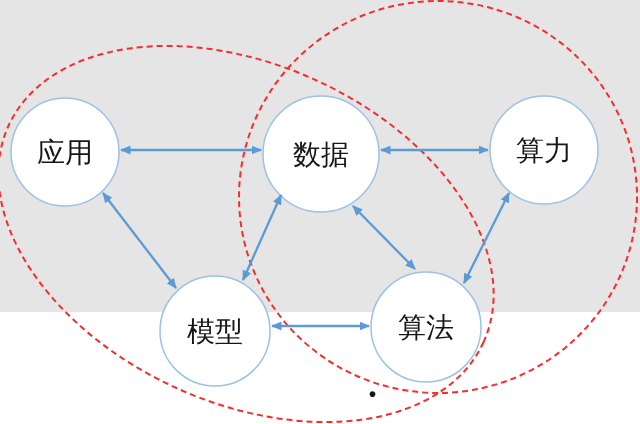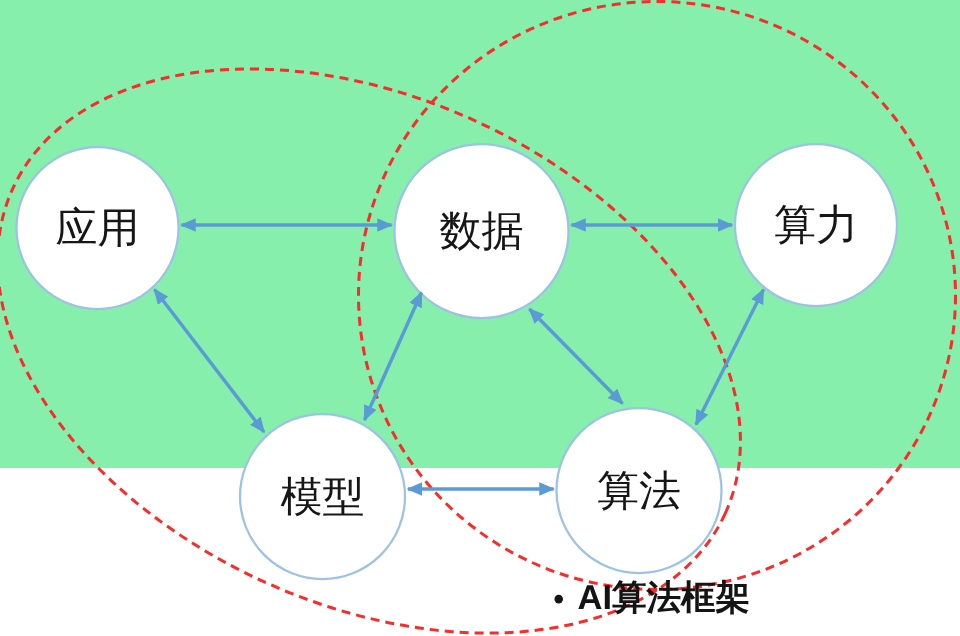--- a/index.html
+++ b/index.html
@@ -8,21 +8,21 @@
     width: 640px;
     height: 424px;
     background: #ffffff;
     overflow: hidden;
     font-family: "Liberation Sans", sans-serif;
   }
   .stage {
     position: relative;
     width: 640px;
     height: 312px;
-    background: #86efac;
+    background: #e5e5e5;
   }
   svg.diagram {
     position: absolute;
     left: 0;
     top: 0;
     display: block;
   }
   .node-label {
     font-family: "Liberation Sans", sans-serif;
     font-size: 28px;
@@ -77,16 +77,15 @@
         <line x1="103" y1="193" x2="176" y2="288" stroke="#5B9BD5" stroke-width="2.3" marker-end="url(#arrowhead)" marker-start="url(#arrowhead)"></line>
         <line x1="281" y1="195" x2="243" y2="280" stroke="#5B9BD5" stroke-width="2.3" marker-end="url(#arrowhead)" marker-start="url(#arrowhead)"></line>
         <line x1="353" y1="206" x2="415" y2="269" stroke="#5B9BD5" stroke-width="2.3" marker-end="url(#arrowhead)" marker-start="url(#arrowhead)"></line>
         <line x1="509" y1="193" x2="464" y2="283" stroke="#5B9BD5" stroke-width="2.3" marker-end="url(#arrowhead)" marker-start="url(#arrowhead)"></line>
         <line x1="272" y1="326" x2="369" y2="326" stroke="#5B9BD5" stroke-width="2.3" marker-end="url(#arrowhead)" marker-start="url(#arrowhead)"></line>
       </g>
   </svg>
 
   <div class="caption">
     <span class="bullet">•</span>
-    <span>AI算法框架</span>
   </div>
 
 </div>
 
 </body></html>

